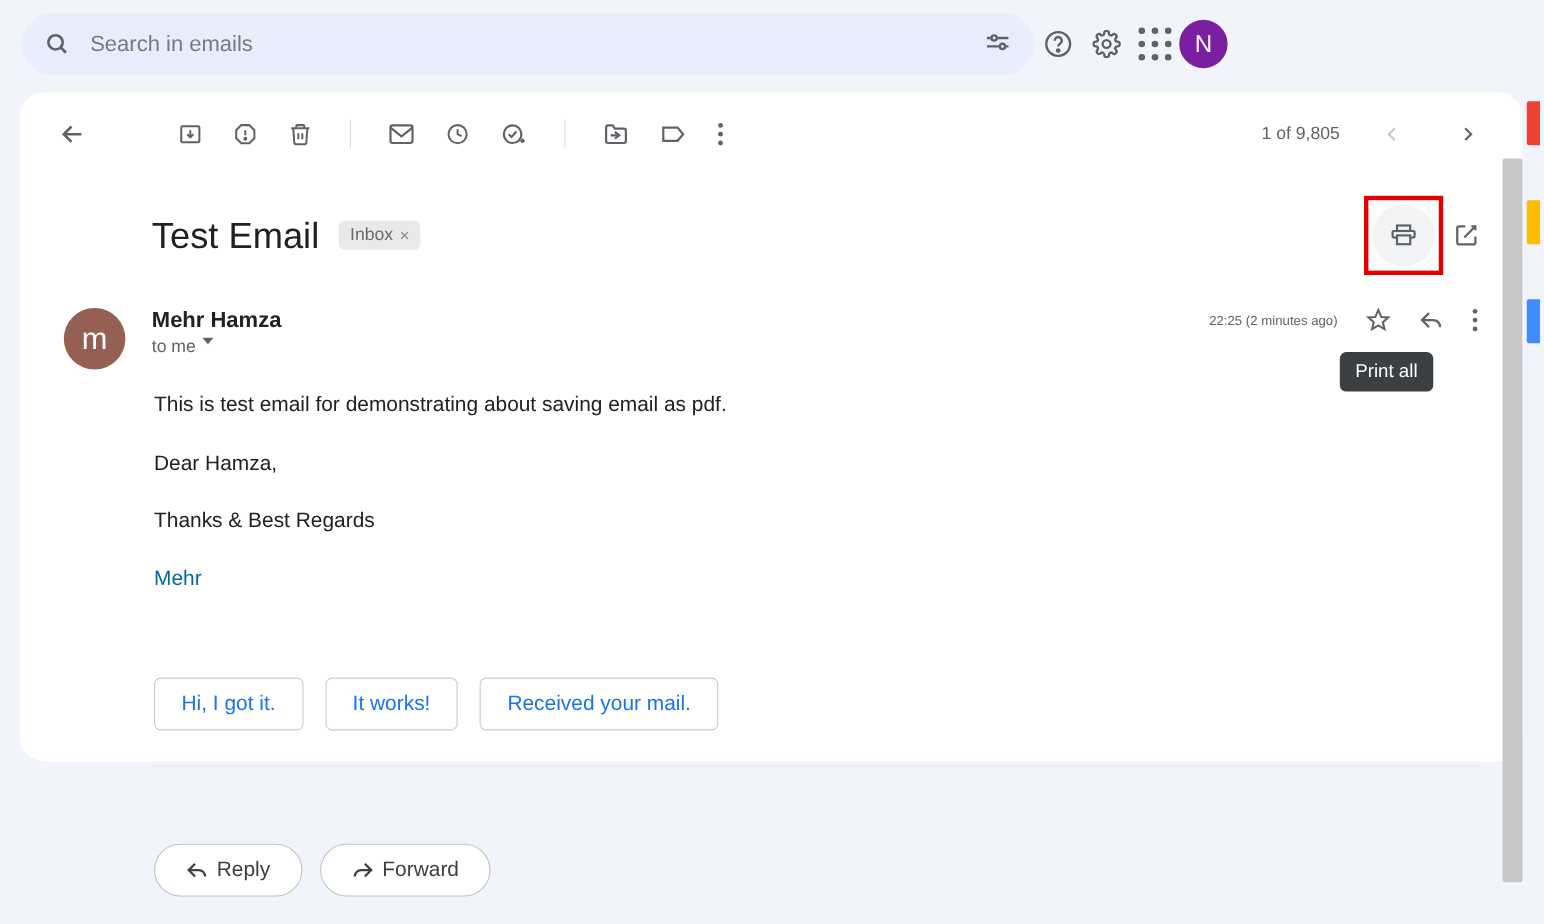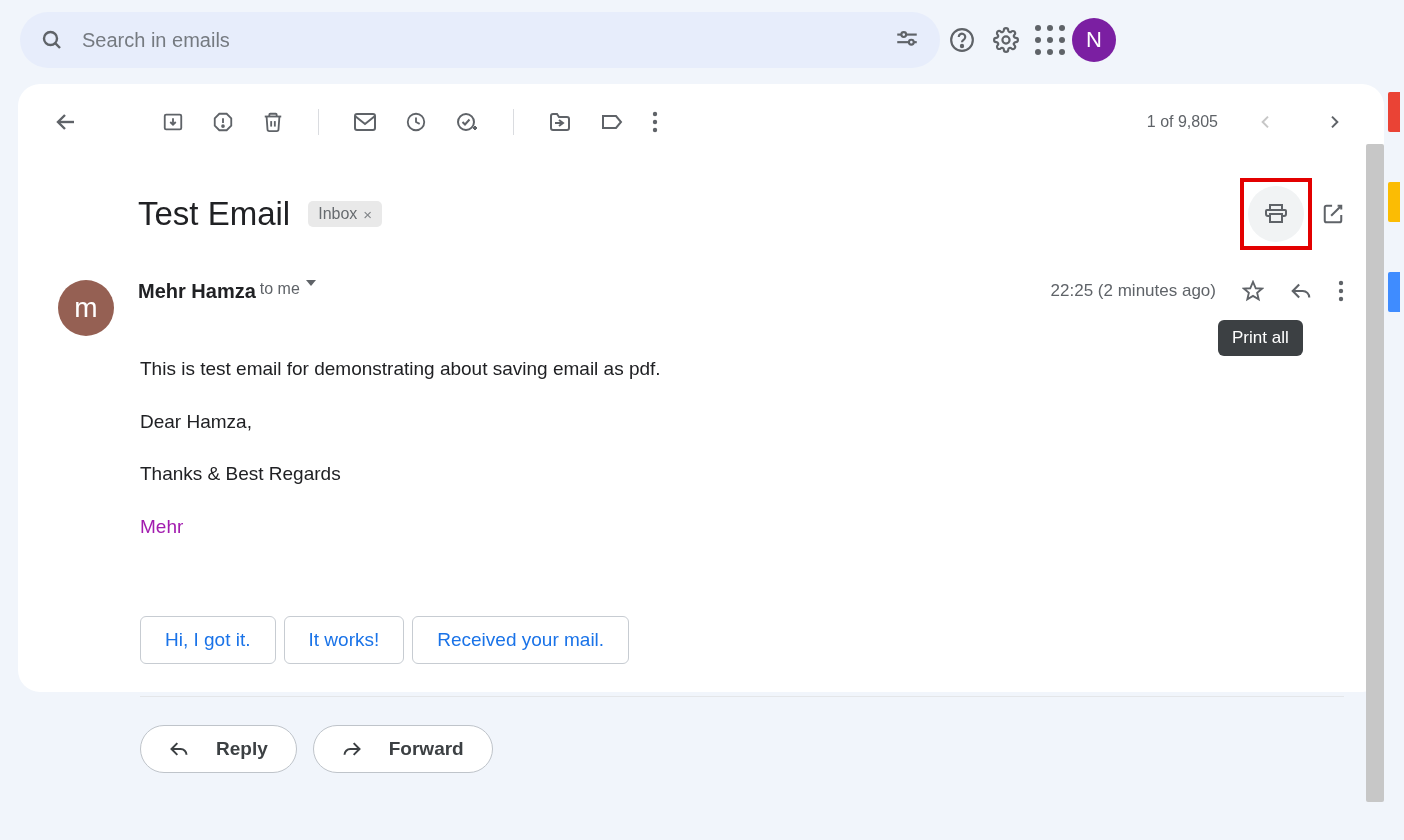--- a/index.html
+++ b/index.html
@@ -41,42 +41,42 @@
 .print-wrap { border:4px solid #e30000; padding:4px; display:flex; align-items:center; }
 .round-btn { width:56px; height:56px; border-radius:50%; background:#f1f3f4; display:flex; align-items:center; justify-content:center; }
 .ext-link { margin-left:10px; }
 
 
 .tooltip { position:absolute; top:236px; left:1200px; background:#3c4043; color:#fff; padding:8px 14px; border-radius:6px; font-size:17px; }
 
 
 .senderrow { display:flex; align-items:flex-start; padding:18px 40px 10px 40px; }
 .avatar-round { width:56px; height:56px; border-radius:50%; background:#956053; color:#fff; display:flex; align-items:center; justify-content:center; font-size:28px; }
-.sender-block { margin-left:24px; display:flex; flex-direction:row; gap:4px; }
+.sender-block { margin-left:24px; display:flex; flex-direction:column; gap:4px; }
 .sender-name { font-size:20px; font-weight:700; }
 .to-line { font-size:16px; color:#5f6368; display:flex; gap:6px; }
 .tri-down { width:0; height:0; border-left:5px solid transparent; border-right:5px solid transparent; border-top:6px solid #5f6368; }
 .meta-right { margin-left:auto; display:flex; align-items:center; gap:26px; }
-.time-txt { font-size:17px; color:#5f6368; }
+.time-txt { font-size:12px; color:#5f6368; }
 
 
 .body-content { padding:10px 40px 20px 122px; font-size:19px; line-height:1.4; }
 .body-content p { margin-bottom:26px; }
-.body-content .sig { color:#a21caf; }
-
-
-.smart-replies { display:flex; gap:8px; padding:30px 40px 24px 122px; }
+.body-content .sig { color:#0369a1; }
+
+
+.smart-replies { display:flex; gap:20px; padding:30px 40px 24px 122px; }
 .sr-btn { border:1.6px solid #c7ccd2; border-radius:6px; padding:12px 24px; font-size:19px; color:#1a73e8; cursor:pointer; background:#fff; }
 
 
 .divider { margin:8px 40px 0 122px; border:none; border-top:1px solid #e4e6e9; }
 
 
 .actions { display:flex; gap:16px; padding:28px 40px 20px 122px; }
-.act-btn { border:1.6px solid #bfc4ca; border-radius:30px; padding:12px 28px; font-size:19px; color:#3c4043; display:flex; align-items:center; gap:27px; cursor:pointer; background:#fff; font-weight:700; }
+.act-btn { border:1.6px solid #bfc4ca; border-radius:30px; padding:12px 28px; font-size:19px; color:#3c4043; display:flex; align-items:center; gap:8px; cursor:pointer; background:#fff; font-weight:400;margin-top:42px; }
 
 
 .sidepanel { position:absolute; right:0; top:92px; width:16px; display:flex; flex-direction:column; gap:50px; }
 .side-item { width:12px; height:40px; }
 .sp1 { background:#ea4335; border-radius:2px 0 0 2px; }
 .sp2 { background:#fbbc04; border-radius:2px 0 0 2px; }
 .sp3 { background:#3f8cff; border-radius:2px 0 0 2px; }
 
 svg { display:block; }
 </style>

